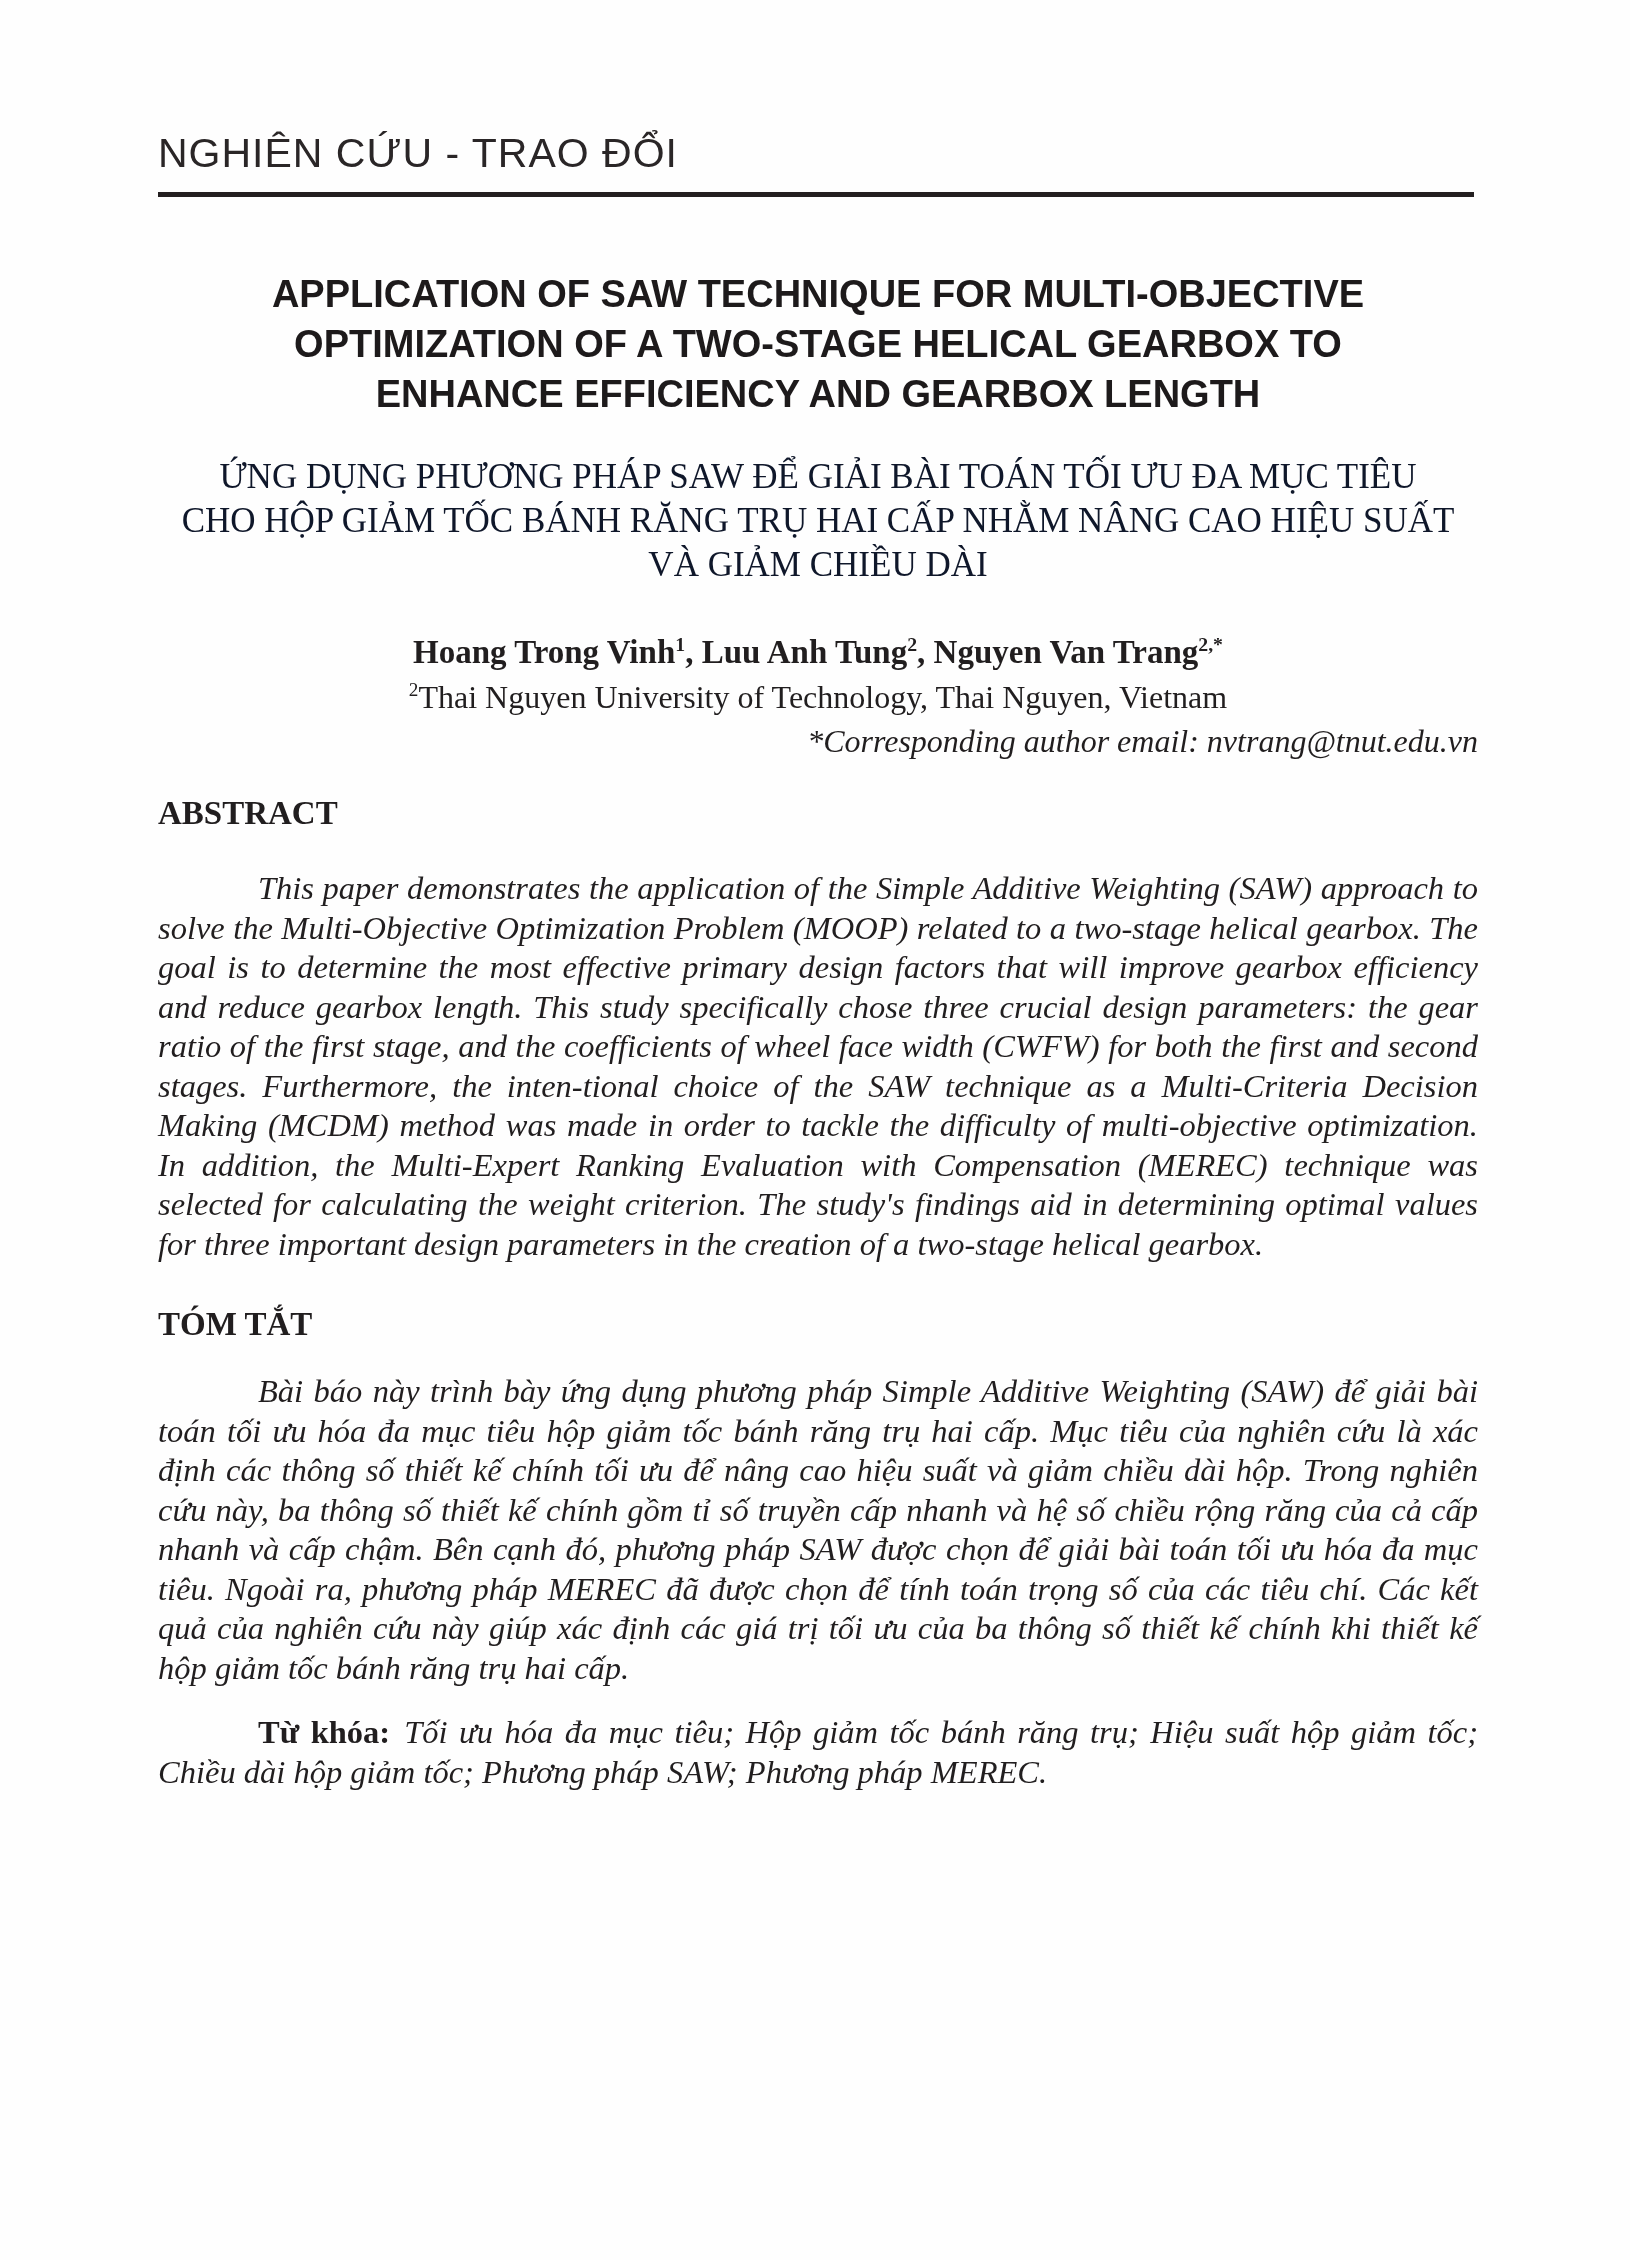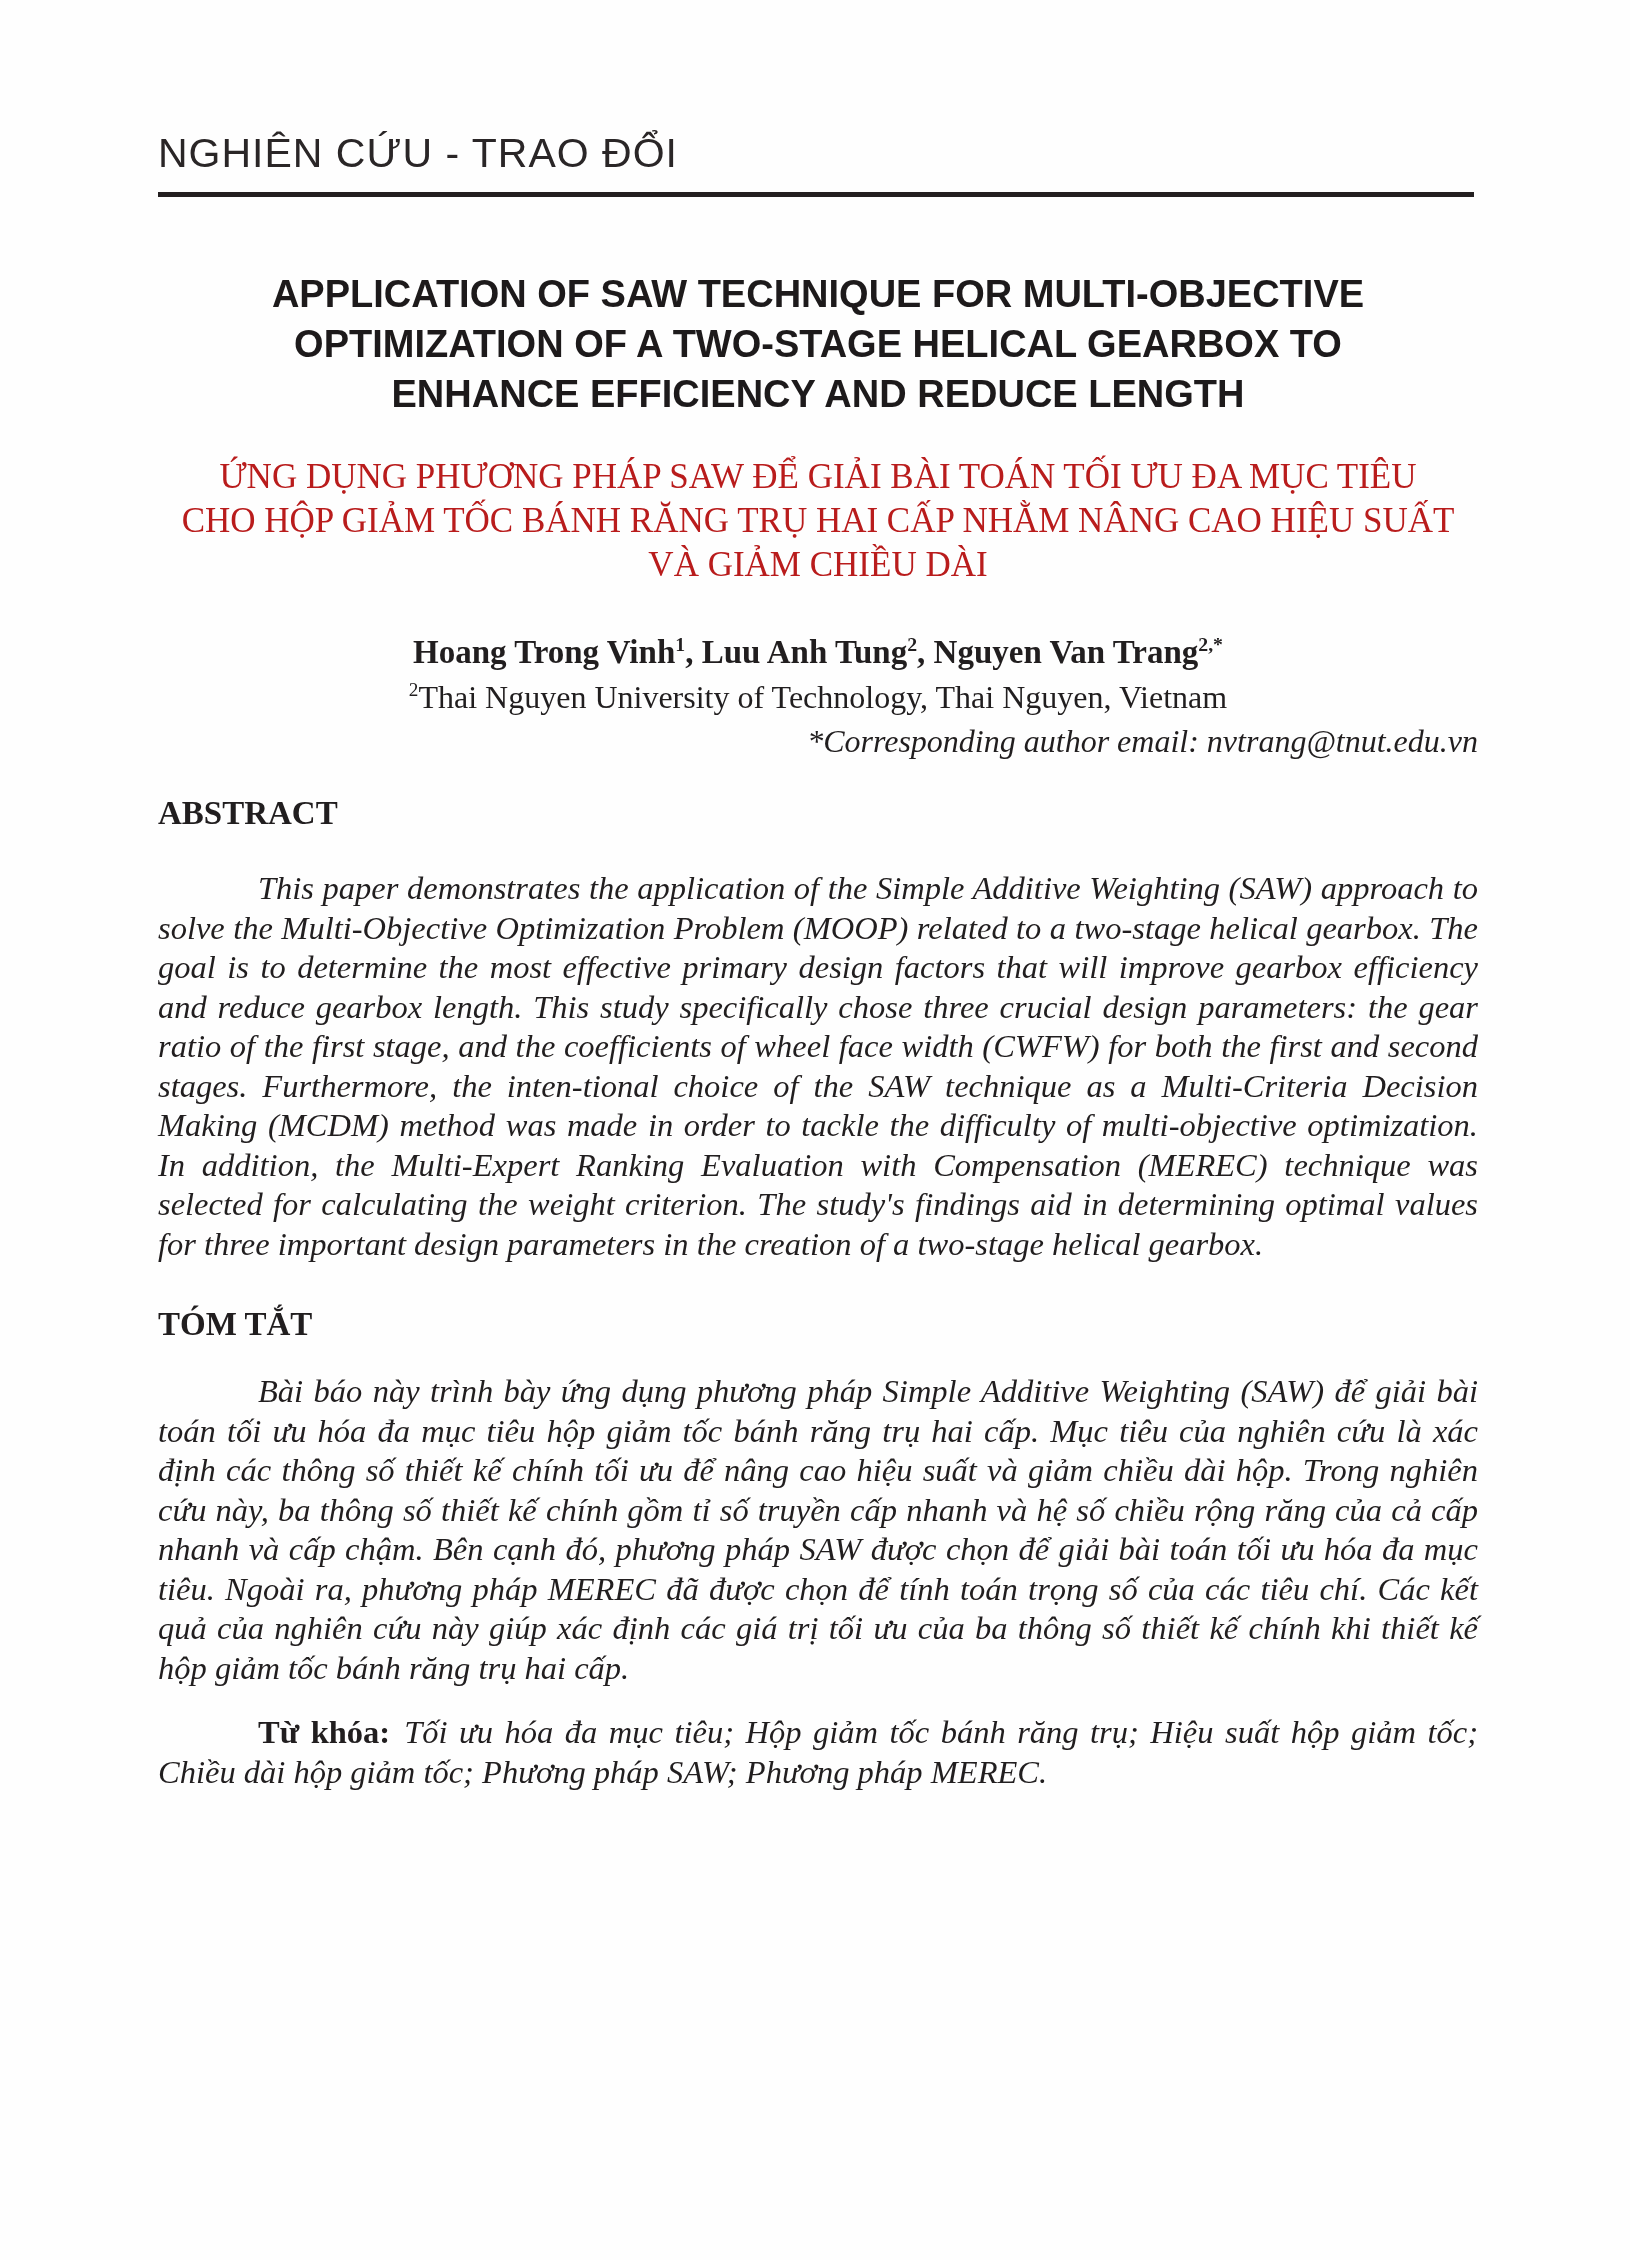--- a/index.html
+++ b/index.html
@@ -17,21 +17,21 @@
   }
   .rule { margin-top:14px; height:5px; background:#231f20; width:1316px; }
 
   .title-en {
     margin:72px 0 0 0; text-align:center;
     font-family:"Liberation Sans", sans-serif;
     font-weight:bold; font-size:38px; line-height:50px; color:#1d1a1b;
   }
   .title-vi {
     margin:36px 0 0 0; text-align:center;
-    font-size:35px; line-height:44px; font-weight:normal; color:#b91c1c;
+    font-size:35px; line-height:44px; font-weight:normal; color:#0f172a;
   }
   .tline { display:block; white-space:nowrap; }
 
   .authors-line { margin-top:42px; text-align:center; font-weight:bold; font-size:33px; line-height:46px; }
   sup { font-size:0.6em; vertical-align:super; line-height:0; }
   .affil { text-align:center; font-size:32px; line-height:44px; }
   .corresponding { text-align:right; font-style:italic; font-size:32px; line-height:44px; }
 
   .h-abstract { margin:30px 0 0 0; font-weight:bold; font-size:33px; line-height:40px; }
   .h-tomtat  { margin:40px 0 0 0; font-weight:bold; font-size:33px; line-height:40px; }
@@ -68,21 +68,21 @@
 
 <div class="page">
   <div class="content">
 
     <div class="section-label">NGHIÊN CỨU - TRAO ĐỔI</div>
     <div class="rule"></div>
 
     <h1 class="title-en">
       <span class="tline">APPLICATION OF SAW TECHNIQUE FOR MULTI-OBJECTIVE</span>
       <span class="tline">OPTIMIZATION OF A TWO-STAGE HELICAL GEARBOX TO</span>
-      <span class="tline">ENHANCE EFFICIENCY AND REDUCE LENGTH</span>
+      <span class="tline">ENHANCE EFFICIENCY AND GEARBOX LENGTH</span>
     </h1>
 
     <h2 class="title-vi">
       <span class="tline">ỨNG DỤNG PHƯƠNG PHÁP SAW ĐỂ GIẢI BÀI TOÁN TỐI ƯU ĐA MỤC TIÊU</span>
       <span class="tline">CHO HỘP GIẢM TỐC BÁNH RĂNG TRỤ HAI CẤP NHẰM NÂNG CAO HIỆU SUẤT</span>
       <span class="tline">VÀ GIẢM CHIỀU DÀI</span>
     </h2>
 
     <div class="authors-line">
       <span><span>Hoang Trong Vinh</span><sup>1</sup></span><span><span>, Luu Anh Tung</span><sup>2</sup></span><span><span>, Nguyen Van Trang</span><sup>2,*</sup></span>

